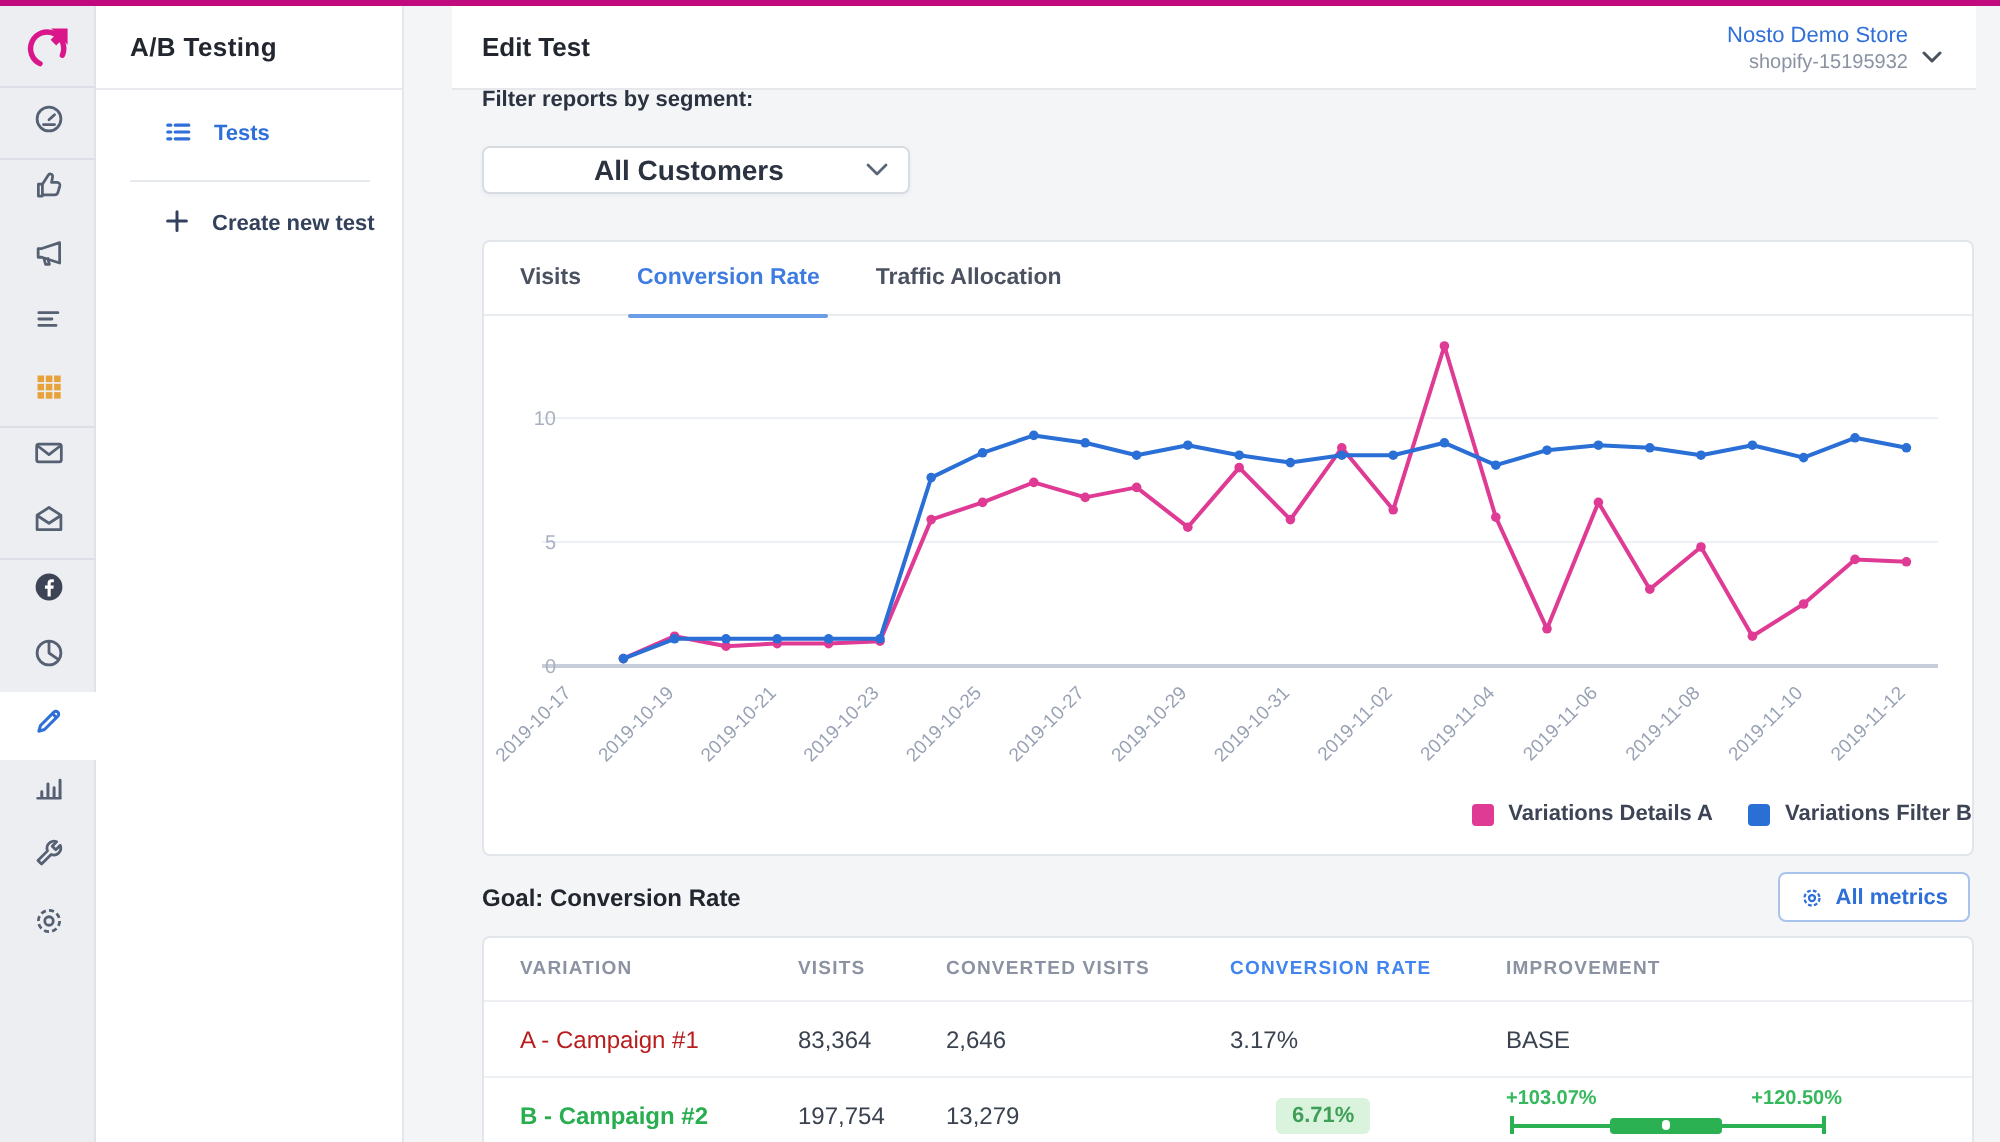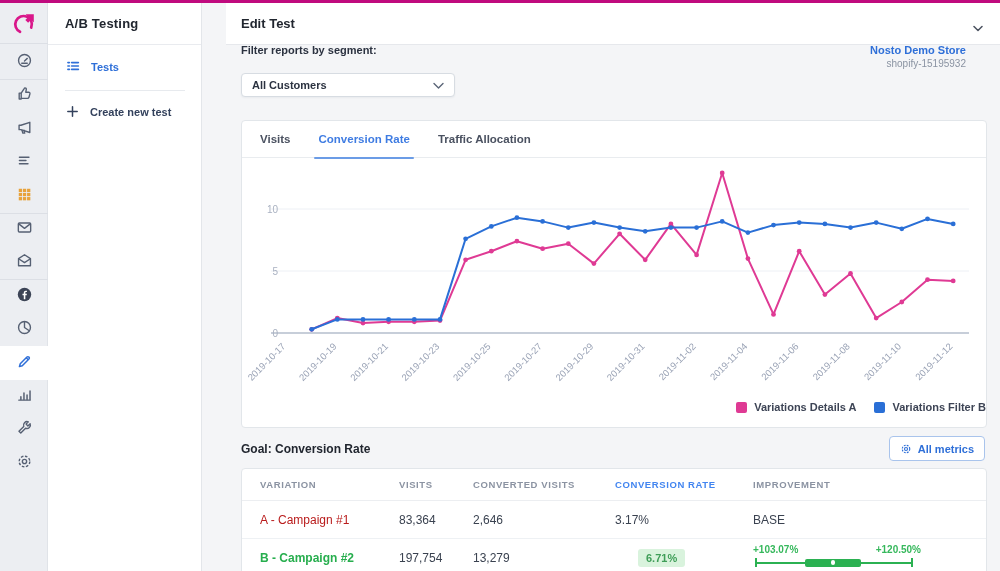--- a/index.html
+++ b/index.html
@@ -12,37 +12,37 @@
   .rail { position:absolute; top:3px; left:0; width:48px; bottom:0; background:#eceef2; border-right:1px solid #e0e3e8; z-index:5; }
   .rail-logo { position:absolute; top:9px; left:12px; width:24px; height:24px; }
   .rail-divider { position:absolute; left:0; width:48px; height:1px; background:#dcdfe5; }
   .rail-item { position:absolute; left:0; width:48px; height:34px; display:flex; align-items:center; justify-content:center; cursor:pointer; }
   .rail-item.active { background:#ffffff; }
 
   
   .subbar { position:absolute; top:3px; left:48px; width:154px; bottom:0; background:#fff; border-right:1px solid #e3e6ea; z-index:4; }
   .subbar-header { height:42px; border-bottom:1px solid #e9ebef; display:flex; align-items:center; padding-left:17px; }
   .subbar-title { font-size:13px; font-weight:700; color:#21262f; letter-spacing:.2px; }
-  .subbar-item { position:absolute; left:0; right:0; height:24px; display:flex; align-items:center; gap:10px; padding-left:17px; cursor:pointer; font-size:11px; font-weight:700; }
+  .subbar-item { position:absolute; left:16px; right:0; height:24px; display:flex; align-items:center; gap:10px; padding-left:17px; cursor:pointer; font-size:11px; font-weight:700; }
   .subbar-item.tests { top:52px; color:#2e6fd8; }
   .subbar-sep { position:absolute; top:87px; left:17px; right:16px; height:1px; background:#e7eaee; }
   .subbar-item.create { top:97px; color:#33415c; }
 
   
   .main { position:absolute; top:3px; left:226px; right:0; bottom:0; }
-  .main-header { position:absolute; top:0; left:0; right:0; height:42px; background:#fff; border-bottom:1px solid #e6e8ec; }
+  .main-header { position:absolute; top:0; left:0; right:12px; height:42px; background:#fff; border-bottom:1px solid #e6e8ec; }
   .page-title { position:absolute; left:15px; top:13px; font-size:13px; font-weight:700; color:#21262f; }
   .account { position:absolute; right:17px; top:9px; text-align:right; padding-right:17px; cursor:pointer; }
-  .account-name { font-size:11px; font-weight:700; color:#2e6fd8;margin-top:32px; }
+  .account-name { font-size:11px; font-weight:400; color:#2e6fd8; }
   .account-store { font-size:10px; color:#8a93a2; margin-top:2px; }
   .account-chevron { position:absolute; right:0; top:8px; }
 
   .filter-label { position:absolute; left:15px; top:41px; font-size:11px; font-weight:600; color:#2b3240; }
   .segment-select { position:absolute; left:15px; top:70px; width:214px; height:24px; background:#fff; border:1px solid #d7dce2; border-radius:4px; box-shadow:0 1px 2px rgba(20,30,50,.05); display:flex; align-items:center; justify-content:space-between; padding:0 10px; cursor:pointer; }
-  .segment-select-value { font-size:11px; font-weight:600; color:#2b3240; }
+  .segment-select-value { font-size:14px; font-weight:600; color:#2b3240;margin-left:45px; }
 
   .card { background:#fff; border:1px solid #e2e6ea; border-radius:4px; }
   .chart-card { position:absolute; left:15px; top:117px; width:746px; height:308px; }
   .tabs { height:37px; border-bottom:1px solid #e9ecef; display:flex; align-items:center; padding-left:18px; gap:28px; }
   .tab { font-size:11.5px; font-weight:600; color:#4a5160; height:37px; display:flex; align-items:center; cursor:pointer; position:relative; }
   .tab.active { color:#3f7ce2; }
   .tab.active::after { content:""; position:absolute; left:-4px; right:-4px; bottom:-1px; height:2px; background:#6b9ce6; border-radius:1px; }
   .chart-area { position:relative; }
   .legend { position:absolute; left:16px; right:0; bottom:14px; display:flex; justify-content:flex-end; gap:18px; }
   .legend-item { display:flex; align-items:center; gap:7px; }

